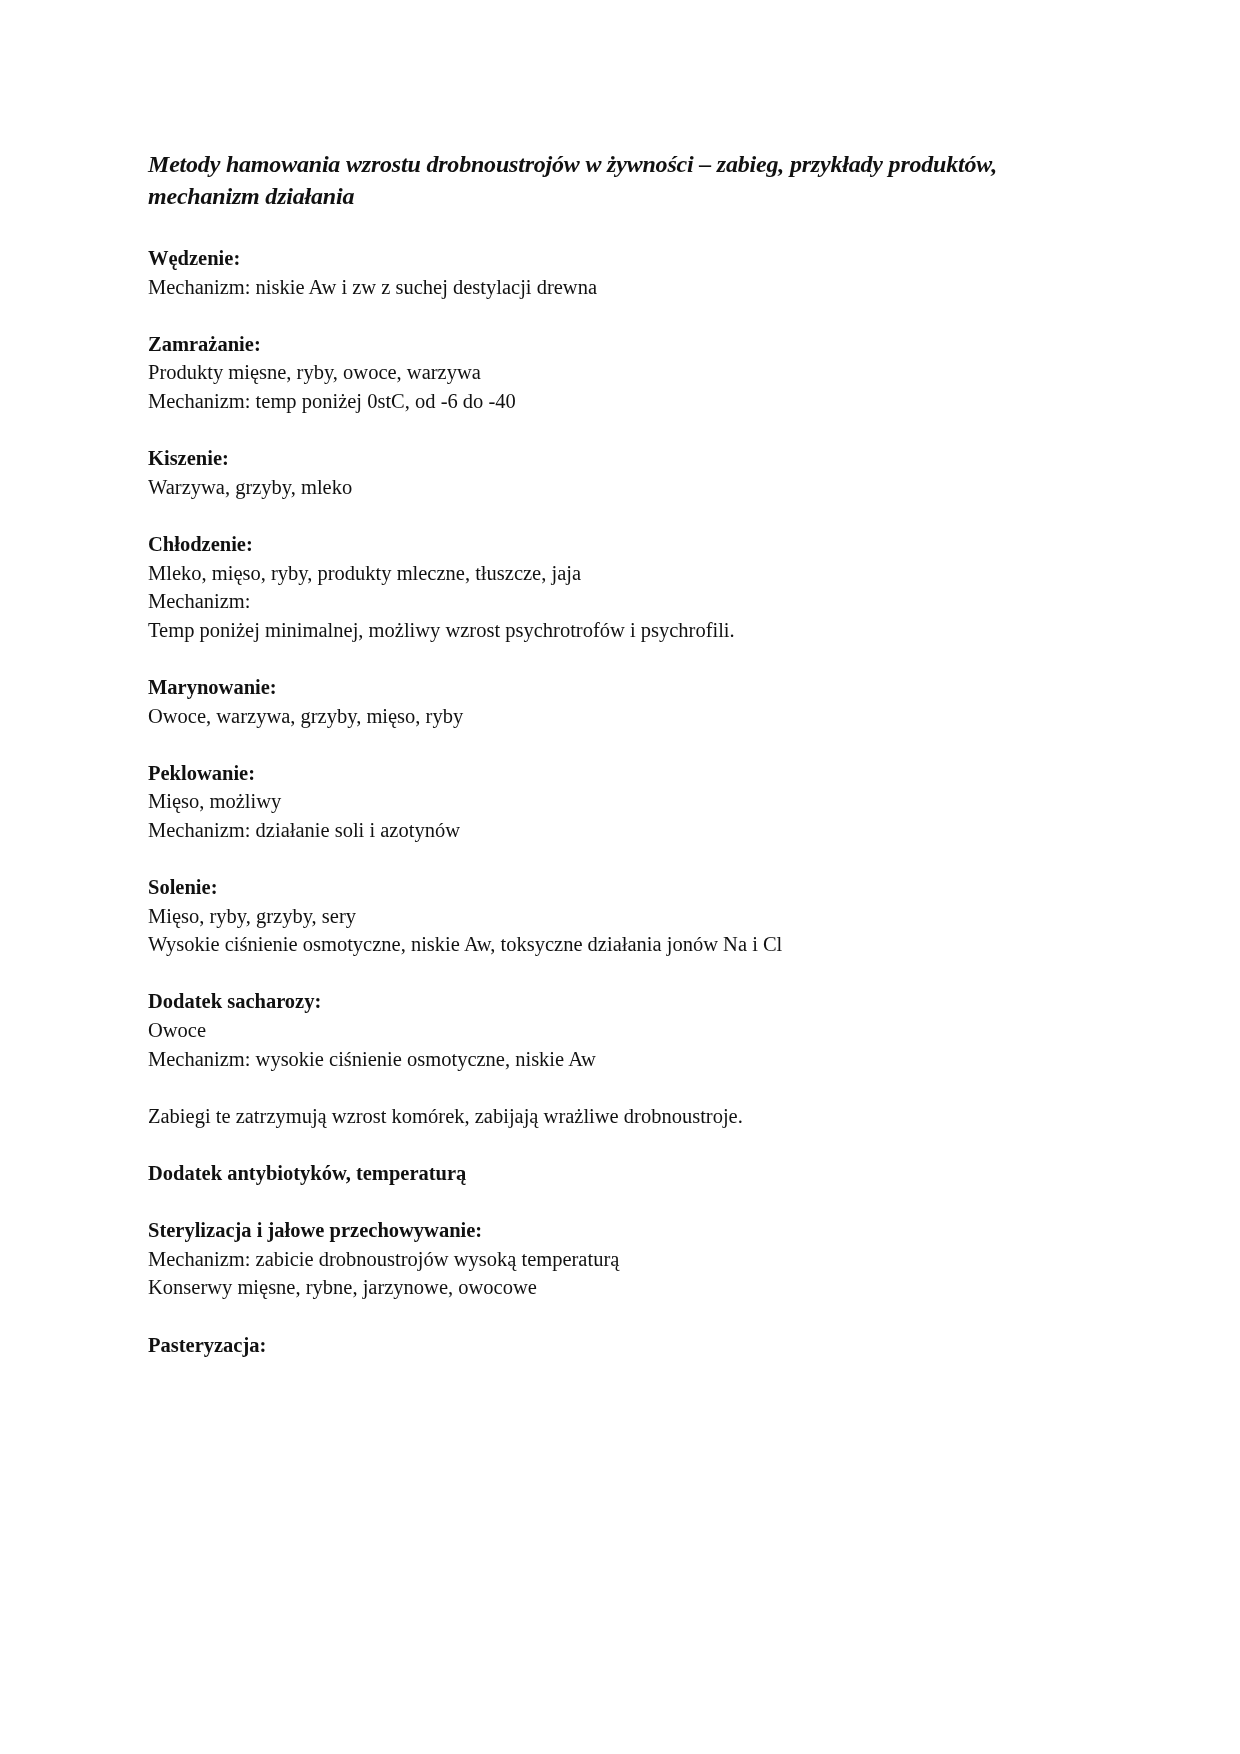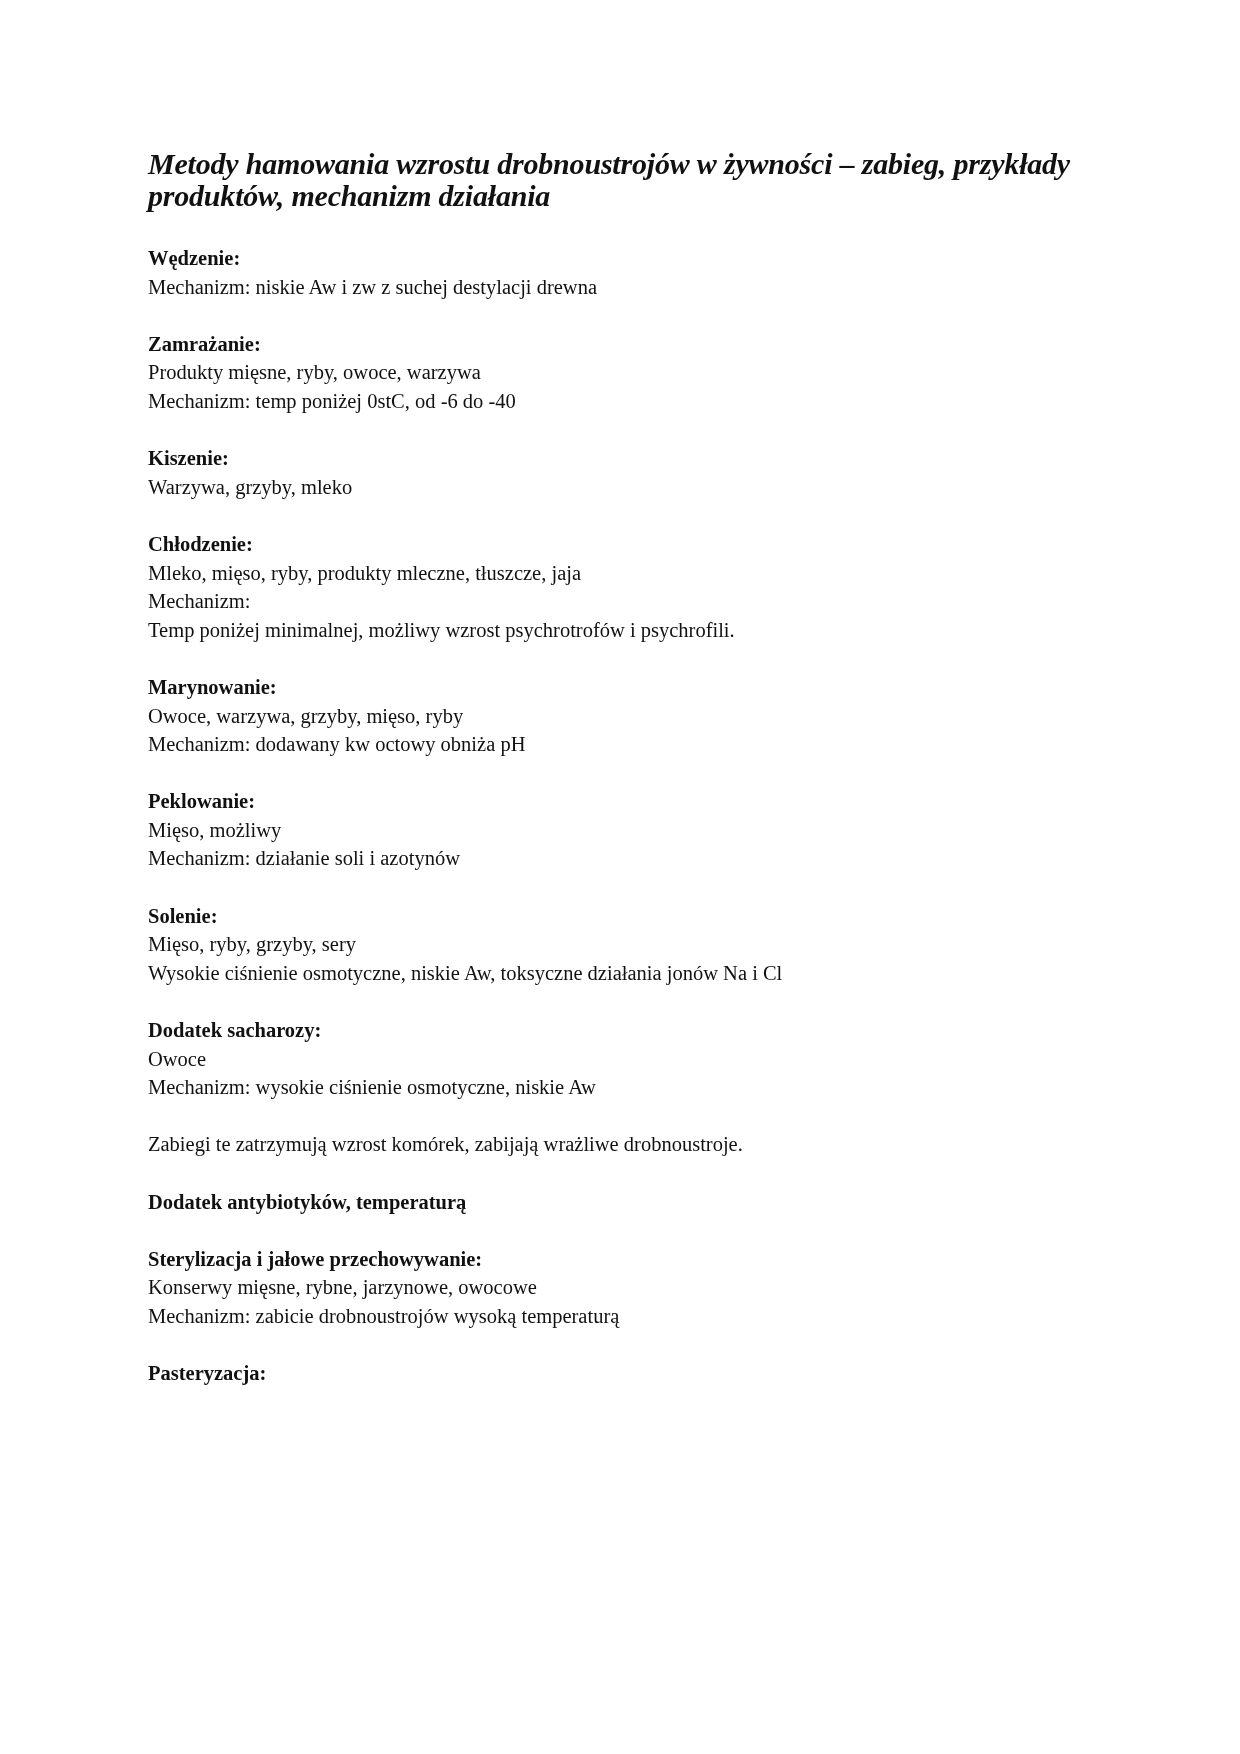--- a/index.html
+++ b/index.html
@@ -15,21 +15,21 @@
       font-family: "Liberation Serif", "DejaVu Serif", serif;
       color: #111111;
     }
     .page {
       position: absolute;
       left: 148px;
       top: 148px;
       width: 950px;
     }
     .title {
-      font-size: 30px;
+      font-size: 24px;
       font-weight: bold;
       font-style: italic;
       line-height: 32px;
       margin: 0 0 32px 0;
       letter-spacing: -0.2px;
     }
     .line {
       font-size: 20.5px;
       line-height: 28.6px;
       white-space: nowrap;
@@ -68,21 +68,20 @@
   <div class="section">
     <div class="line bold">Chłodzenie:</div>
     <div class="line">Mleko, mięso, ryby, produkty mleczne, tłuszcze, jaja</div>
     <div class="line">Mechanizm:</div>
     <div class="line">Temp poniżej minimalnej, możliwy wzrost psychrotrofów i psychrofili.</div>
   </div>
 
   <div class="section">
     <div class="line bold">Marynowanie:</div>
     <div class="line">Owoce, warzywa, grzyby, mięso, ryby</div>
-    <div class="line">Mechanizm: dodawany kw octowy obniża pH</div>
   </div>
 
   <div class="section">
     <div class="line bold">Peklowanie:</div>
     <div class="line">Mięso, możliwy</div>
     <div class="line">Mechanizm: działanie soli i azotynów</div>
   </div>
 
   <div class="section">
     <div class="line bold">Solenie:</div>
@@ -99,21 +98,21 @@
   <div class="section">
     <div class="line">Zabiegi te zatrzymują wzrost komórek, zabijają wrażliwe drobnoustroje.</div>
   </div>
 
   <div class="section">
     <div class="line bold">Dodatek antybiotyków, temperaturą</div>
   </div>
 
   <div class="section">
     <div class="line bold">Sterylizacja i jałowe przechowywanie:</div>
+    <div class="line">Mechanizm: zabicie drobnoustrojów wysoką temperaturą</div>
     <div class="line">Konserwy mięsne, rybne, jarzynowe, owocowe</div>
-    <div class="line">Mechanizm: zabicie drobnoustrojów wysoką temperaturą</div>
   </div>
 
   <div class="section">
     <div class="line bold">Pasteryzacja:</div>
   </div>
 
 </div>
 
 </body></html>

